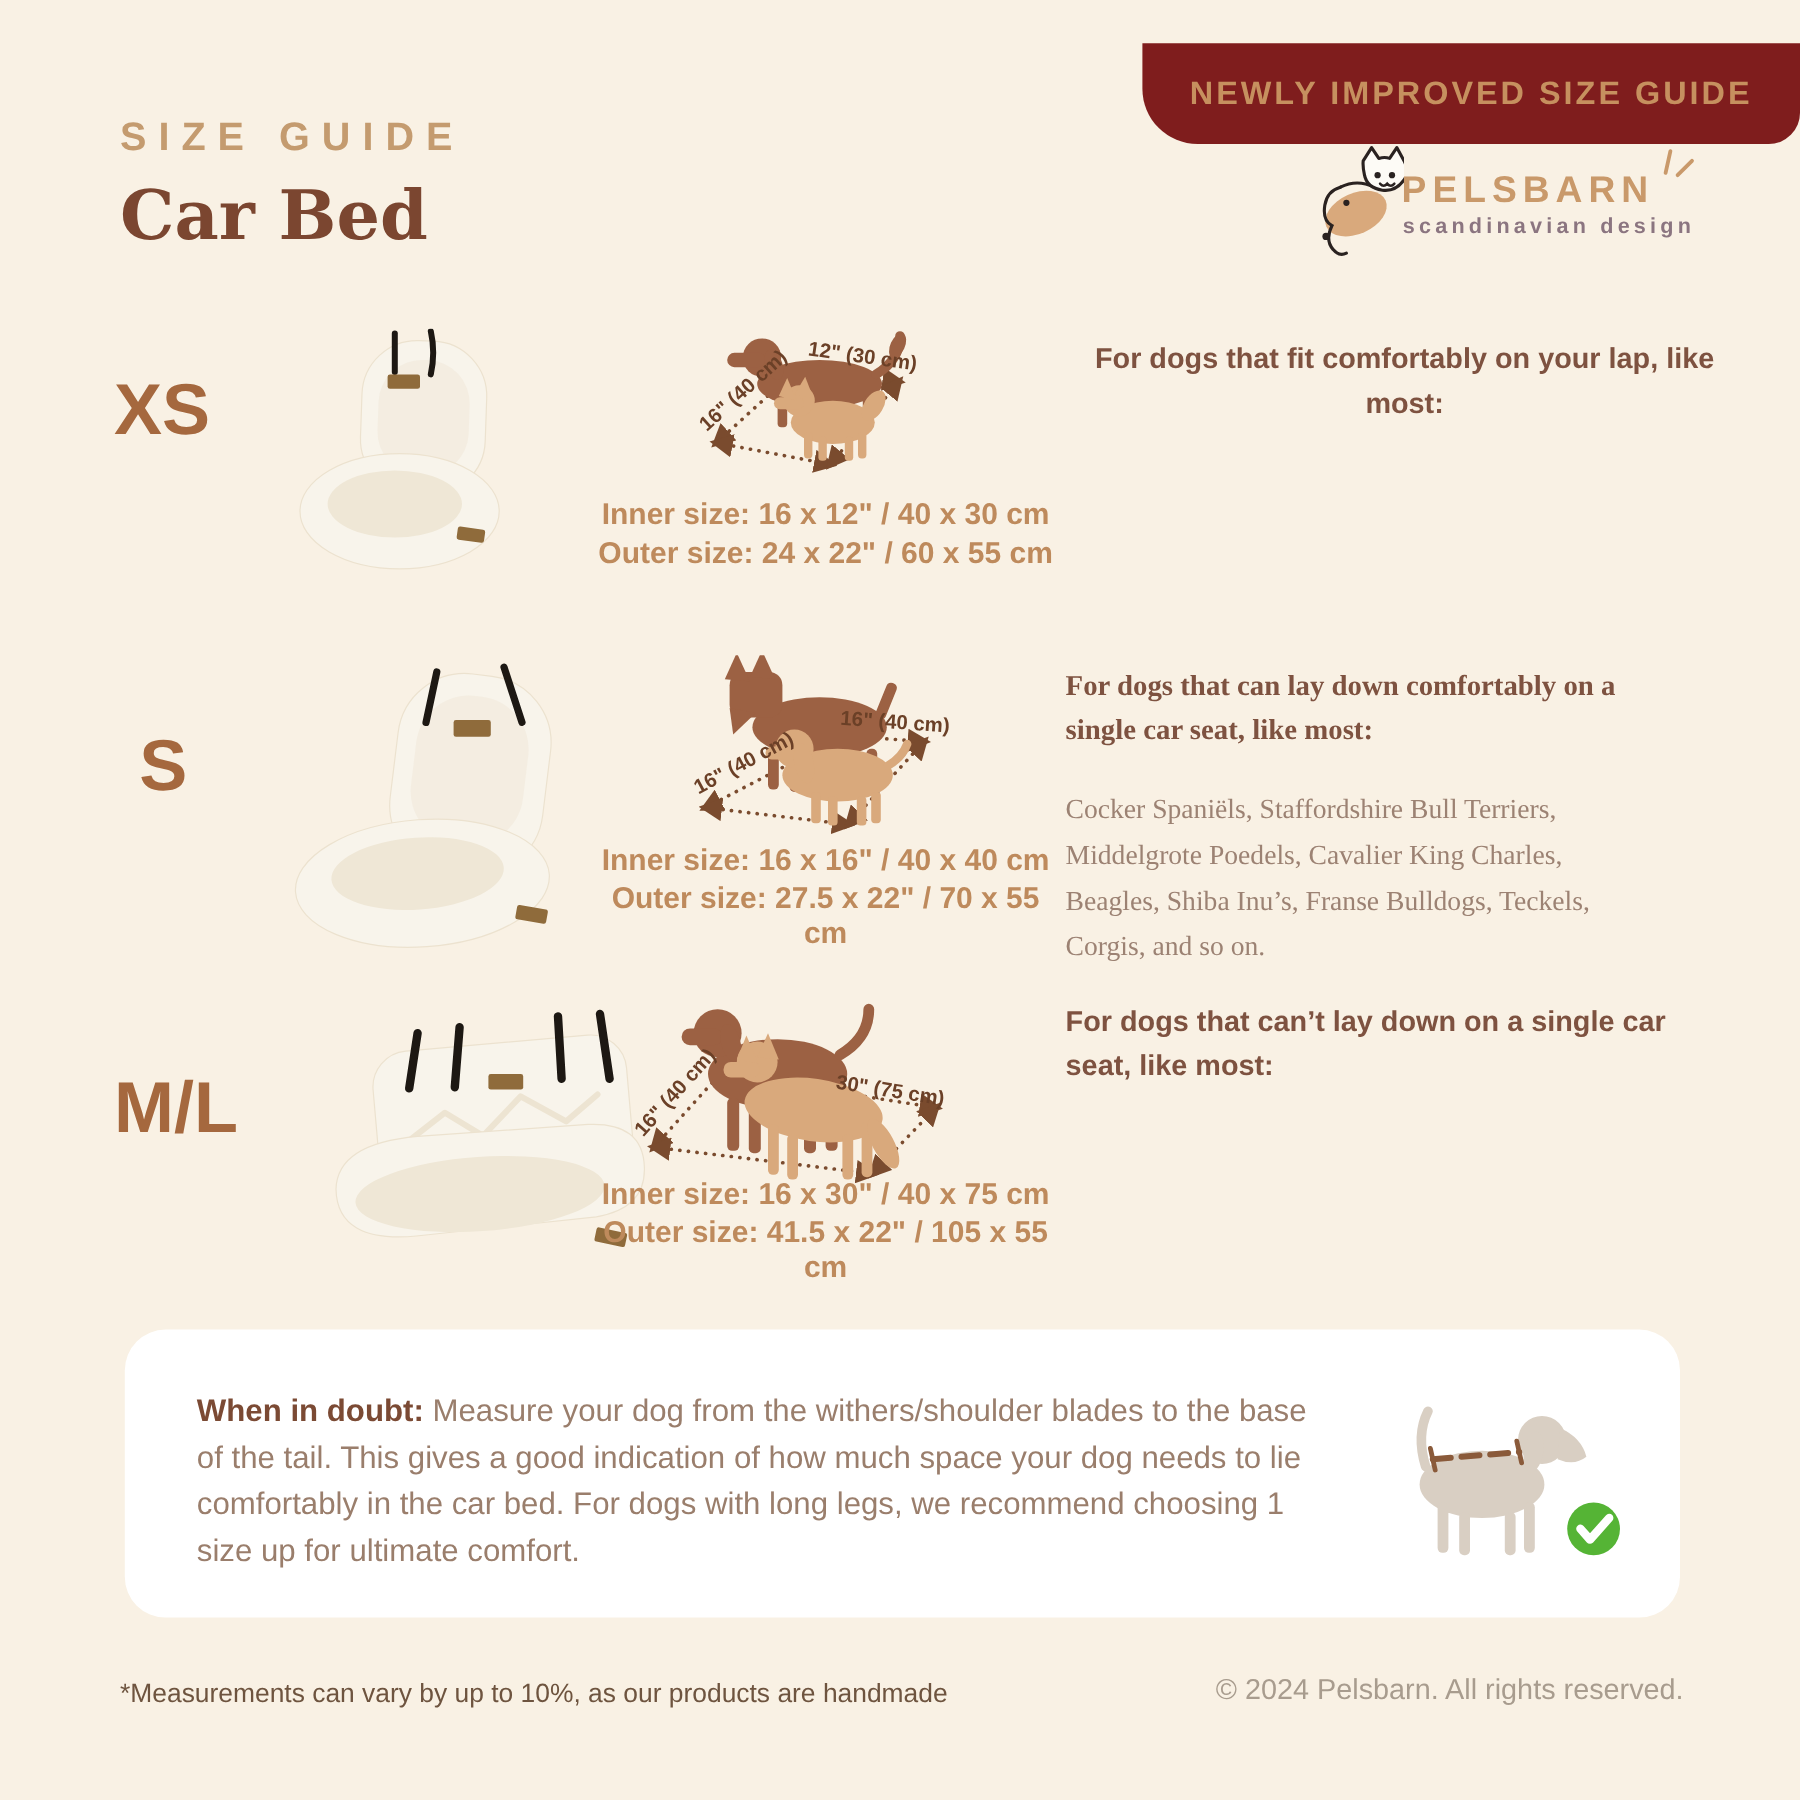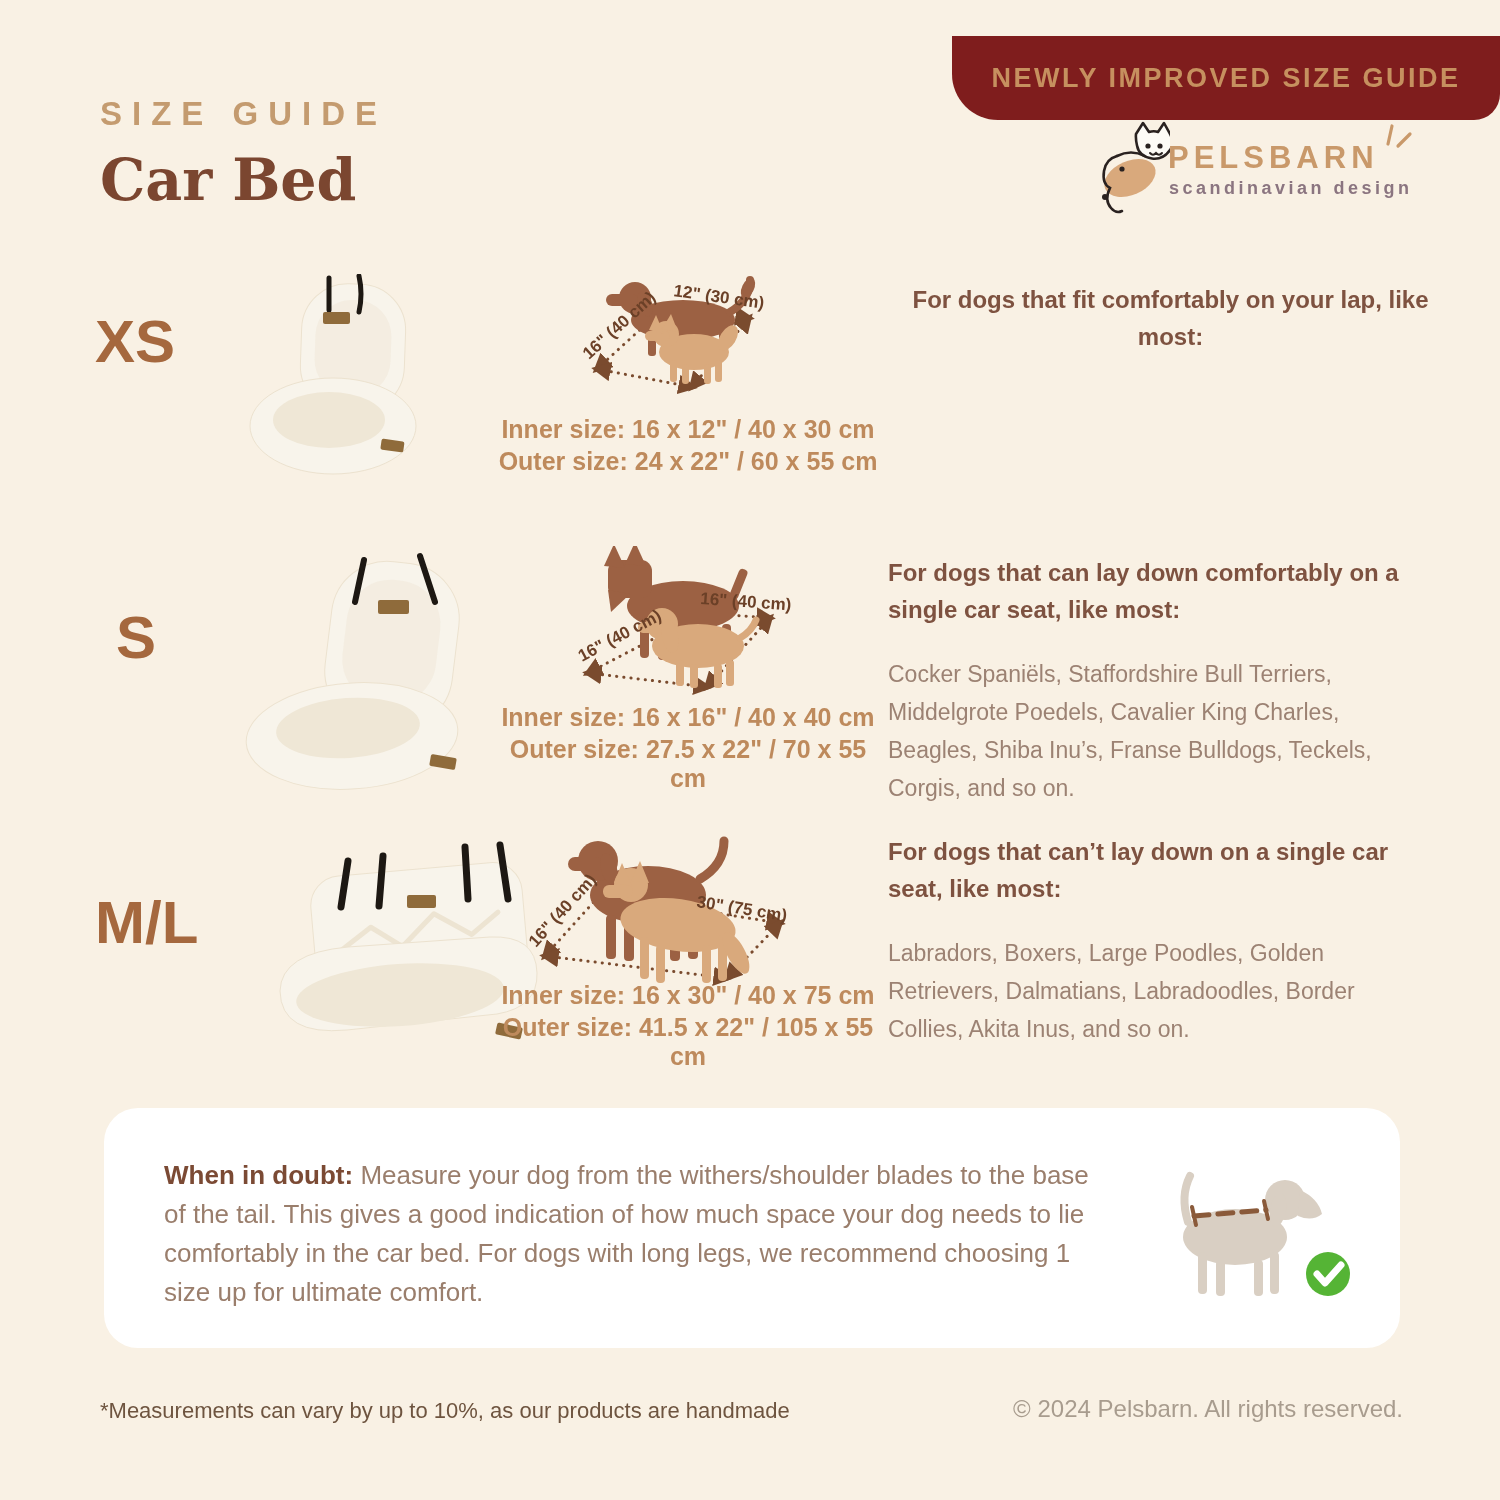--- a/index.html
+++ b/index.html
@@ -37,21 +37,21 @@
   .row-xs .bed{left:243px;top:6px;}
   .row-s  .bed{left:232px;top:4px;}
   .row-ml .bed{left:252px;top:16px;}
   .diagram{position:absolute;left:498px;top:0;}
   .measure{position:absolute;left:498px;width:380px;text-align:center;
            font-size:25px;font-weight:700;color:#BE8A5C;}
   .row-xs .inner{top:147px;} .row-xs .outer{top:179px;}
   .row-s  .inner{top:157px;} .row-s  .outer{top:189px;}
   .row-ml .inner{top:158px;} .row-ml .outer{top:190px;}
   .desc{position:absolute;left:888px;width:565px;}
-  .row-xs .desc{top:13px;text-align:center;} .row-s .desc{top:8px;} .row-ml .desc{top:10px;}
+  .row-xs .desc{top:13px;text-align:center;} .row-s .desc{top:8px;font-family:Liberation Serif, serif;} .row-ml .desc{top:10px;}
   .desc-head{margin:0;font-size:24px;font-weight:700;color:#7E5240;line-height:1.55;white-space:pre-line;}
   .desc-body{margin:28px 0 0 0;font-size:23px;font-weight:400;color:#9C8273;line-height:1.65;white-space:pre-line;}
 
   .dim-label{font:700 17px "Liberation Sans",sans-serif;fill:#6B4027;}
 
   
   .note-box{position:absolute;left:104px;top:1108px;width:1296px;height:240px;
             background:#ffffff;border-radius:34px;}
   .note-text{position:absolute;left:60px;top:48px;width:945px;margin:0;font-size:26px;
              color:#9A7E6C;line-height:1.5;white-space:pre-line;}
@@ -276,23 +276,20 @@
       <text class="dim-label" transform="translate(38,125) rotate(-48)">16" (40 cm)</text>
       <text class="dim-label" transform="translate(198,84) rotate(9)">30" (75 cm)</text>
     </svg>
 
     <div class="measure inner">Inner size: 16 x 30" / 40 x 75 cm</div>
     <div class="measure outer">Outer size: 41.5 x 22" / 105 x 55 cm</div>
 
     <div class="desc">
       <p class="desc-head">For dogs that can’t lay down on a single car
 seat, like most:</p>
-      <p class="desc-body">Labradors, Boxers, Large Poodles, Golden
-Retrievers, Dalmatians, Labradoodles, Border
-Collies, Akita Inus, and so on.</p>
     </div>
   </section>
 
   <div class="note-box">
     <p class="note-text"><strong>When in doubt:</strong><span> Measure your dog from the withers/shoulder blades to the base
 of the tail. This gives a good indication of how much space your dog needs to lie
 comfortably in the car bed. For dogs with long legs, we recommend choosing 1
 size up for ultimate comfort.</span></p>
     <svg class="note-dog" width="210" height="160" viewBox="0 0 210 160">
       <g fill="#D9CFC3">

